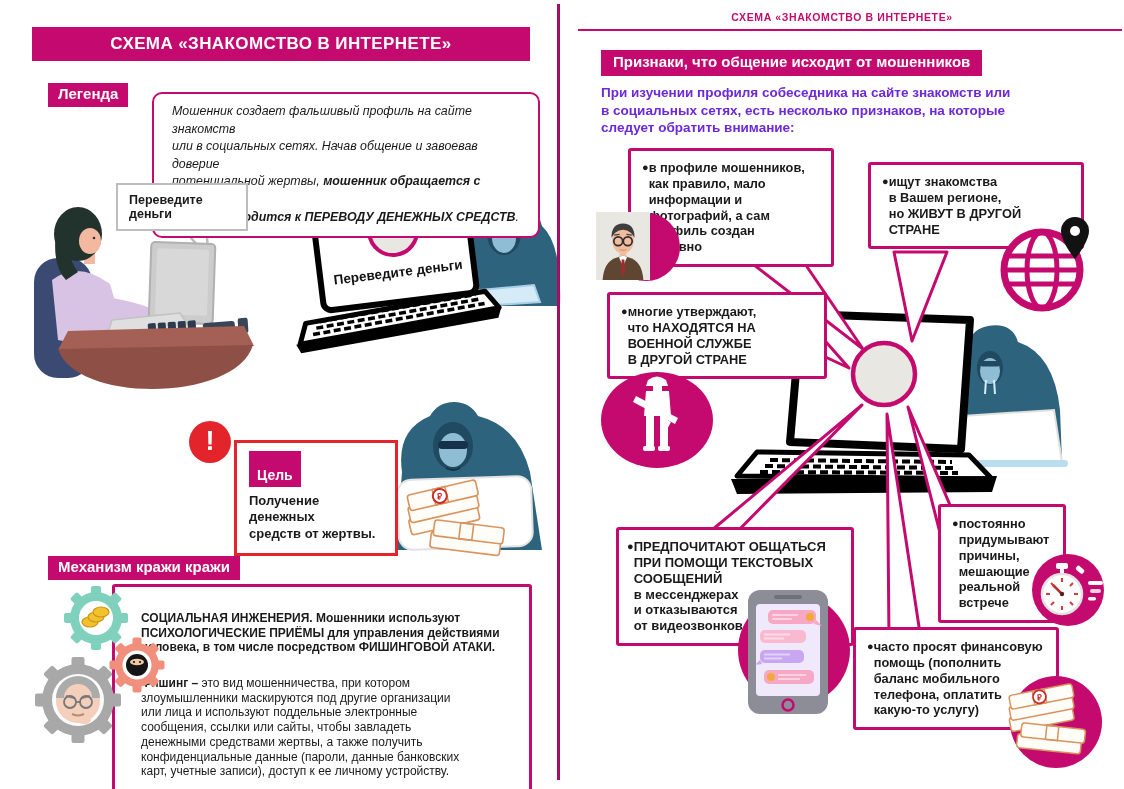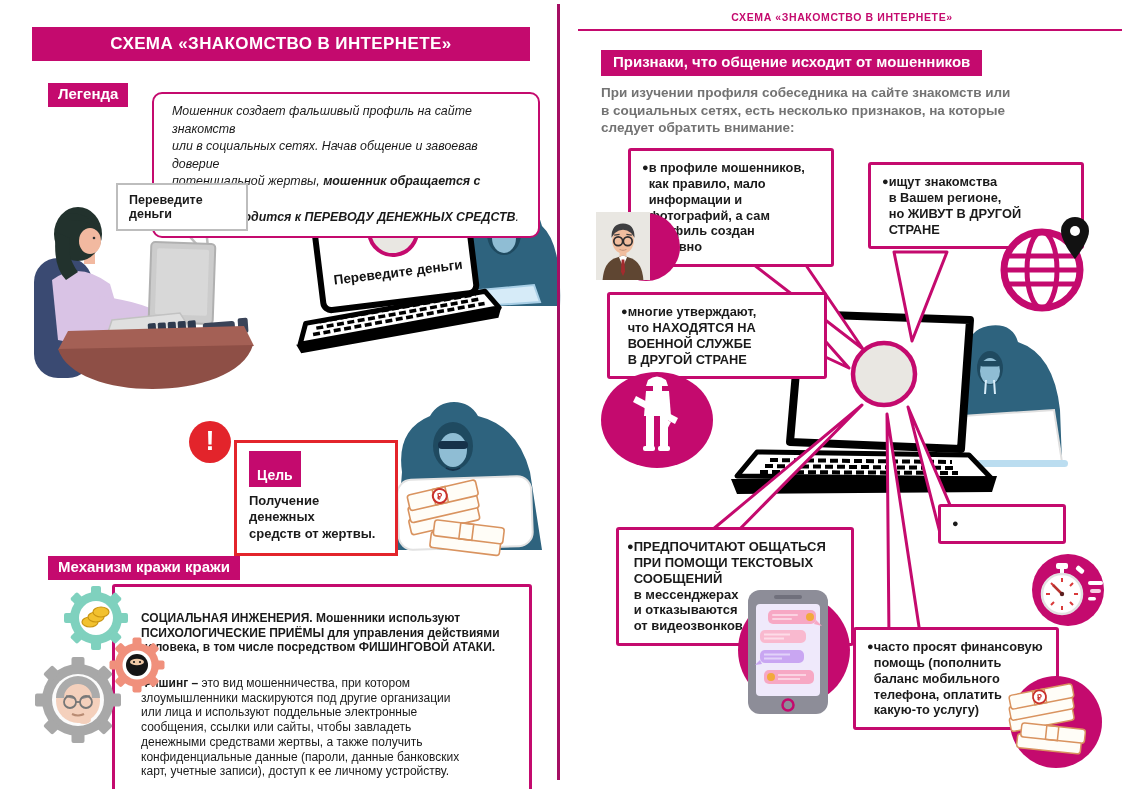--- a/index.html
+++ b/index.html
@@ -36,21 +36,21 @@
   #mech-phishing{margin-top:6px;}
   #mech-phishing .b{font-weight:bold;}
 
   #divider{left:557px;top:4px;width:3px;height:776px;background:#A50F63;}
 
   #right-header{left:566px;top:11px;width:552px;text-align:center;color:#C40A6E;
         font-weight:bold;font-size:10.5px;letter-spacing:.6px;}
   #right-rule{left:578px;top:29px;width:544px;height:2px;background:#C40A6E;}
   #signs-banner{left:601px;top:50px;font-size:15px;padding:3px 12px 4px;}
   #signs-intro{left:601px;top:84px;width:430px;font-weight:bold;font-size:13.5px;
-        line-height:1.3;white-space:pre-line;color:#737373;}
+        line-height:1.3;white-space:pre-line;color:#6d28d9;}
 
   .callout{position:absolute;box-sizing:border-box;background:#fff;border:3px solid #C40A6E;
         border-radius:3px;display:flex;padding:9px 8px 9px 11px;font-weight:bold;
         font-size:12.8px;line-height:1.24;white-space:pre-line;z-index:2;}
   .callout .dot{flex:0 0 auto;}
   .callout .dot::before{content:"●";font-size:11px;position:relative;top:-1px;}
   .callout .txt{flex:1 1 auto;}
   #c1{left:628px;top:148px;width:206px;}
   #c2{left:868px;top:162px;width:216px;justify-content:flex-end;}
   #c3{left:607px;top:292px;width:220px;}
@@ -268,20 +268,26 @@
     <span class="dot"></span>
     <span class="txt"><span></span><span>ПРЕДПОЧИТАЮТ ОБЩАТЬСЯ
 ПРИ ПОМОЩИ ТЕКСТОВЫХ
 СООБЩЕНИЙ
 </span><span>в мессенджерах
 и отказываются
 от видеозвонков</span></span>
   </div>
   <div class="callout" id="c5">
     <span class="dot"></span>
+    <span class="txt"><span>постоянно
+придумывают
+причины,
+мешающие
+реальной
+встрече</span><span></span><span></span></span>
   </div>
   <div class="callout" id="c6">
     <span class="dot"></span>
     <span class="txt"><span>часто просят финансовую
 помощь (пополнить
 баланс мобильного
 телефона, оплатить
 какую-то услугу)</span><span></span><span></span></span>
   </div>
 

